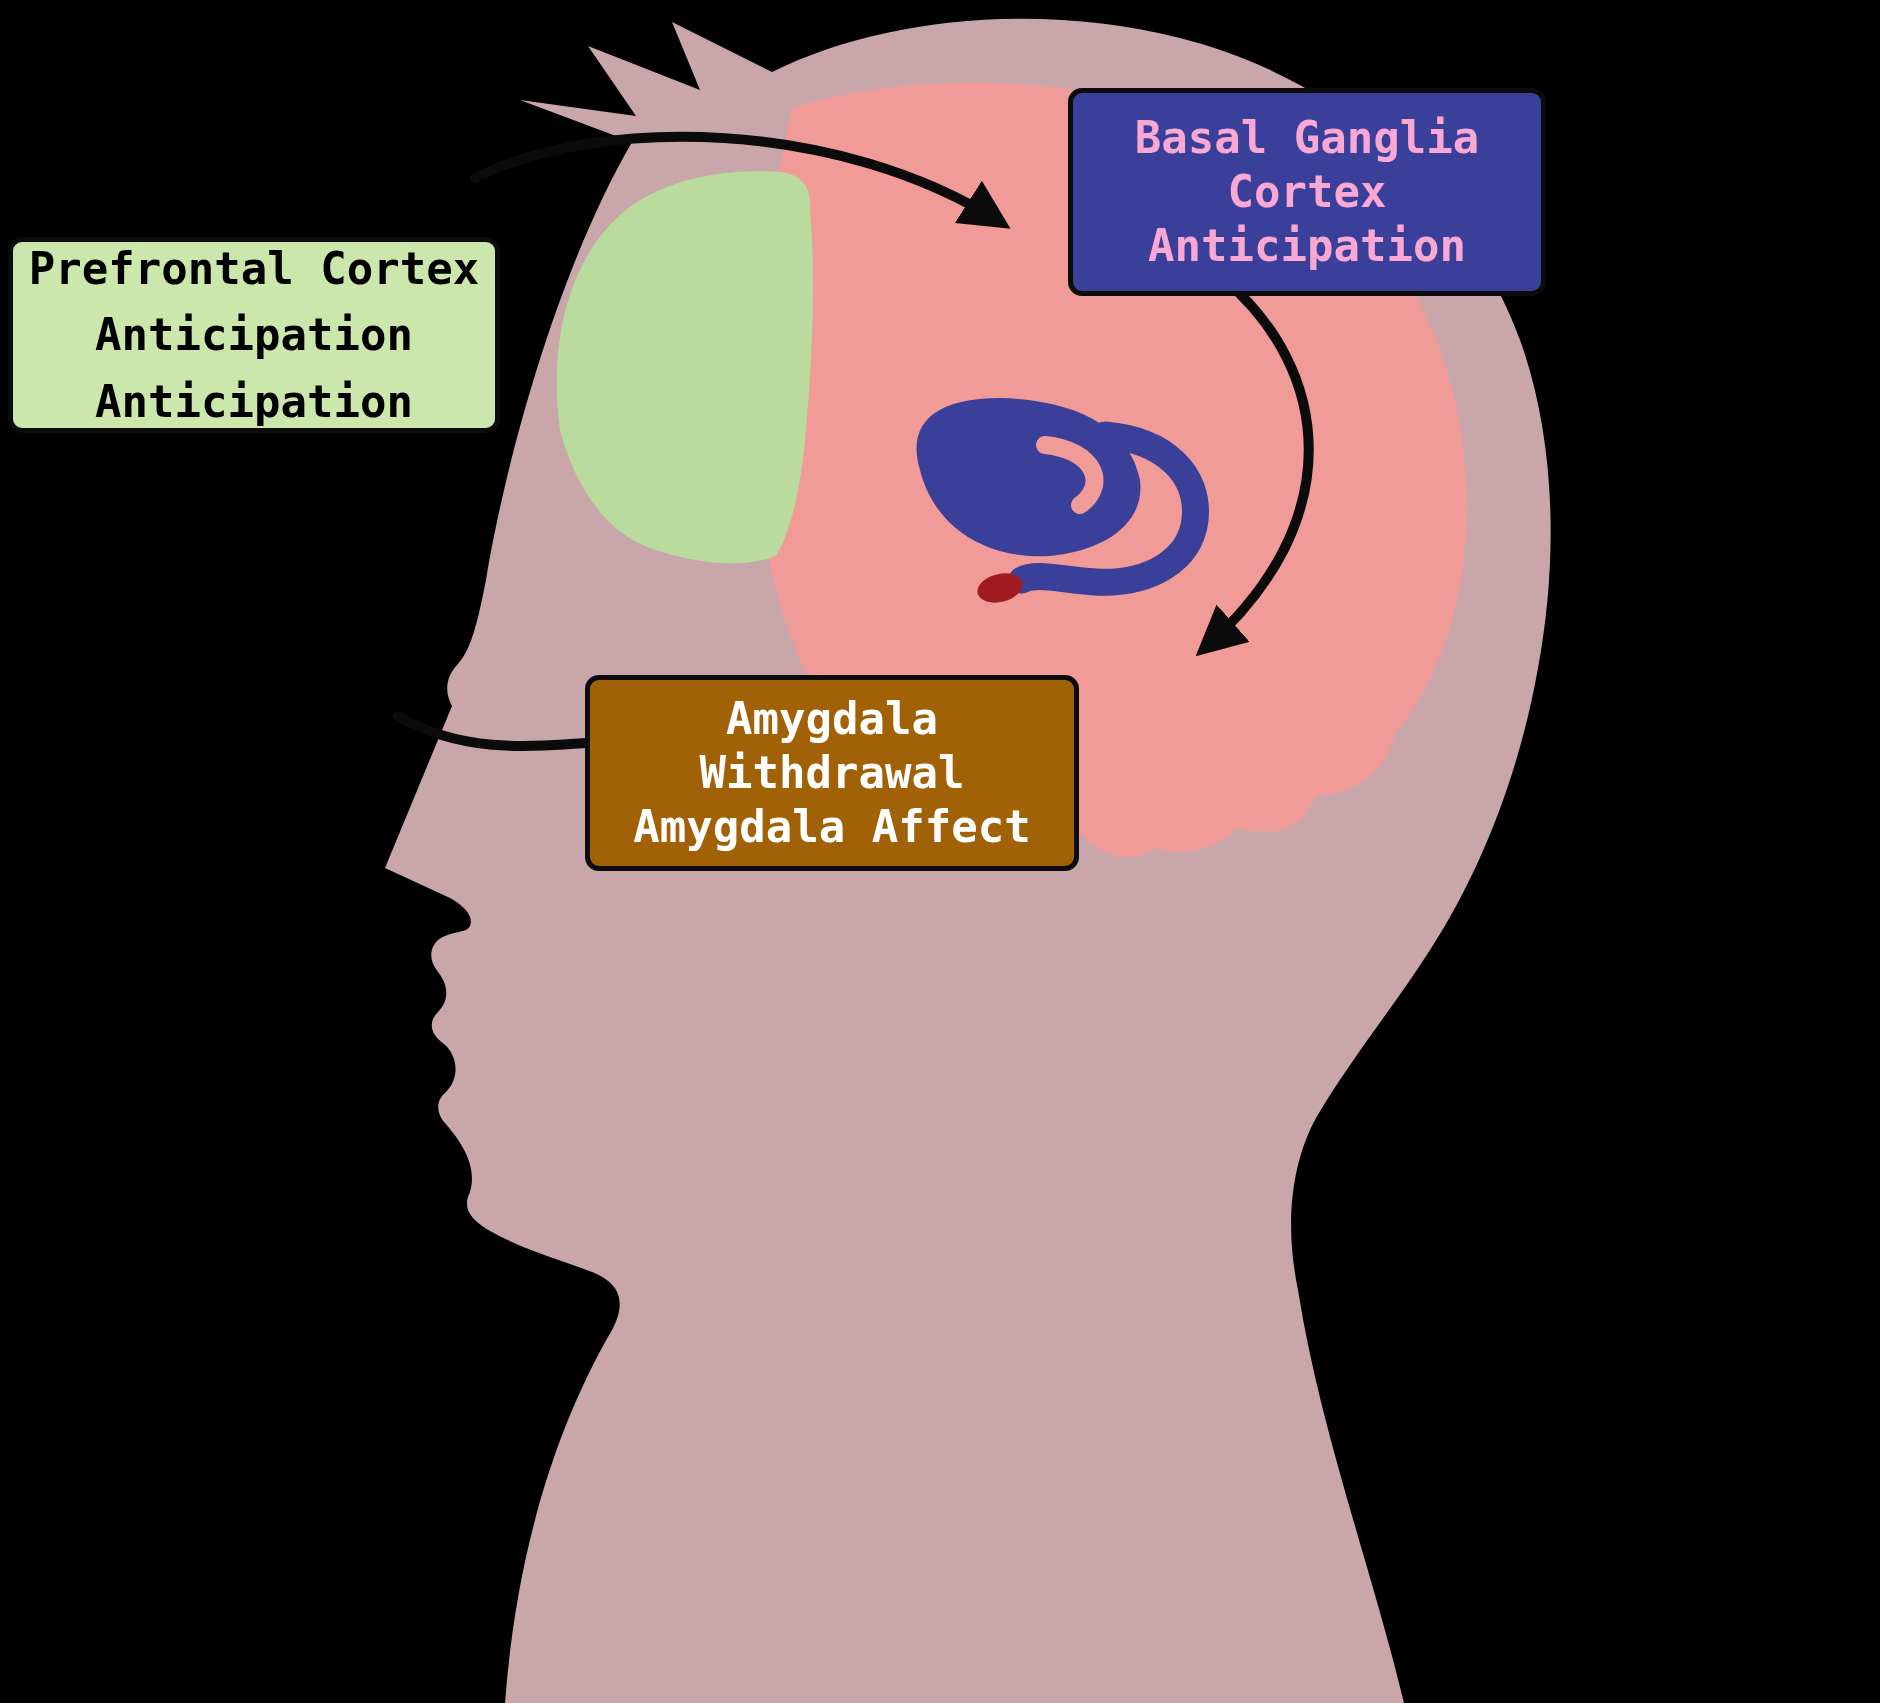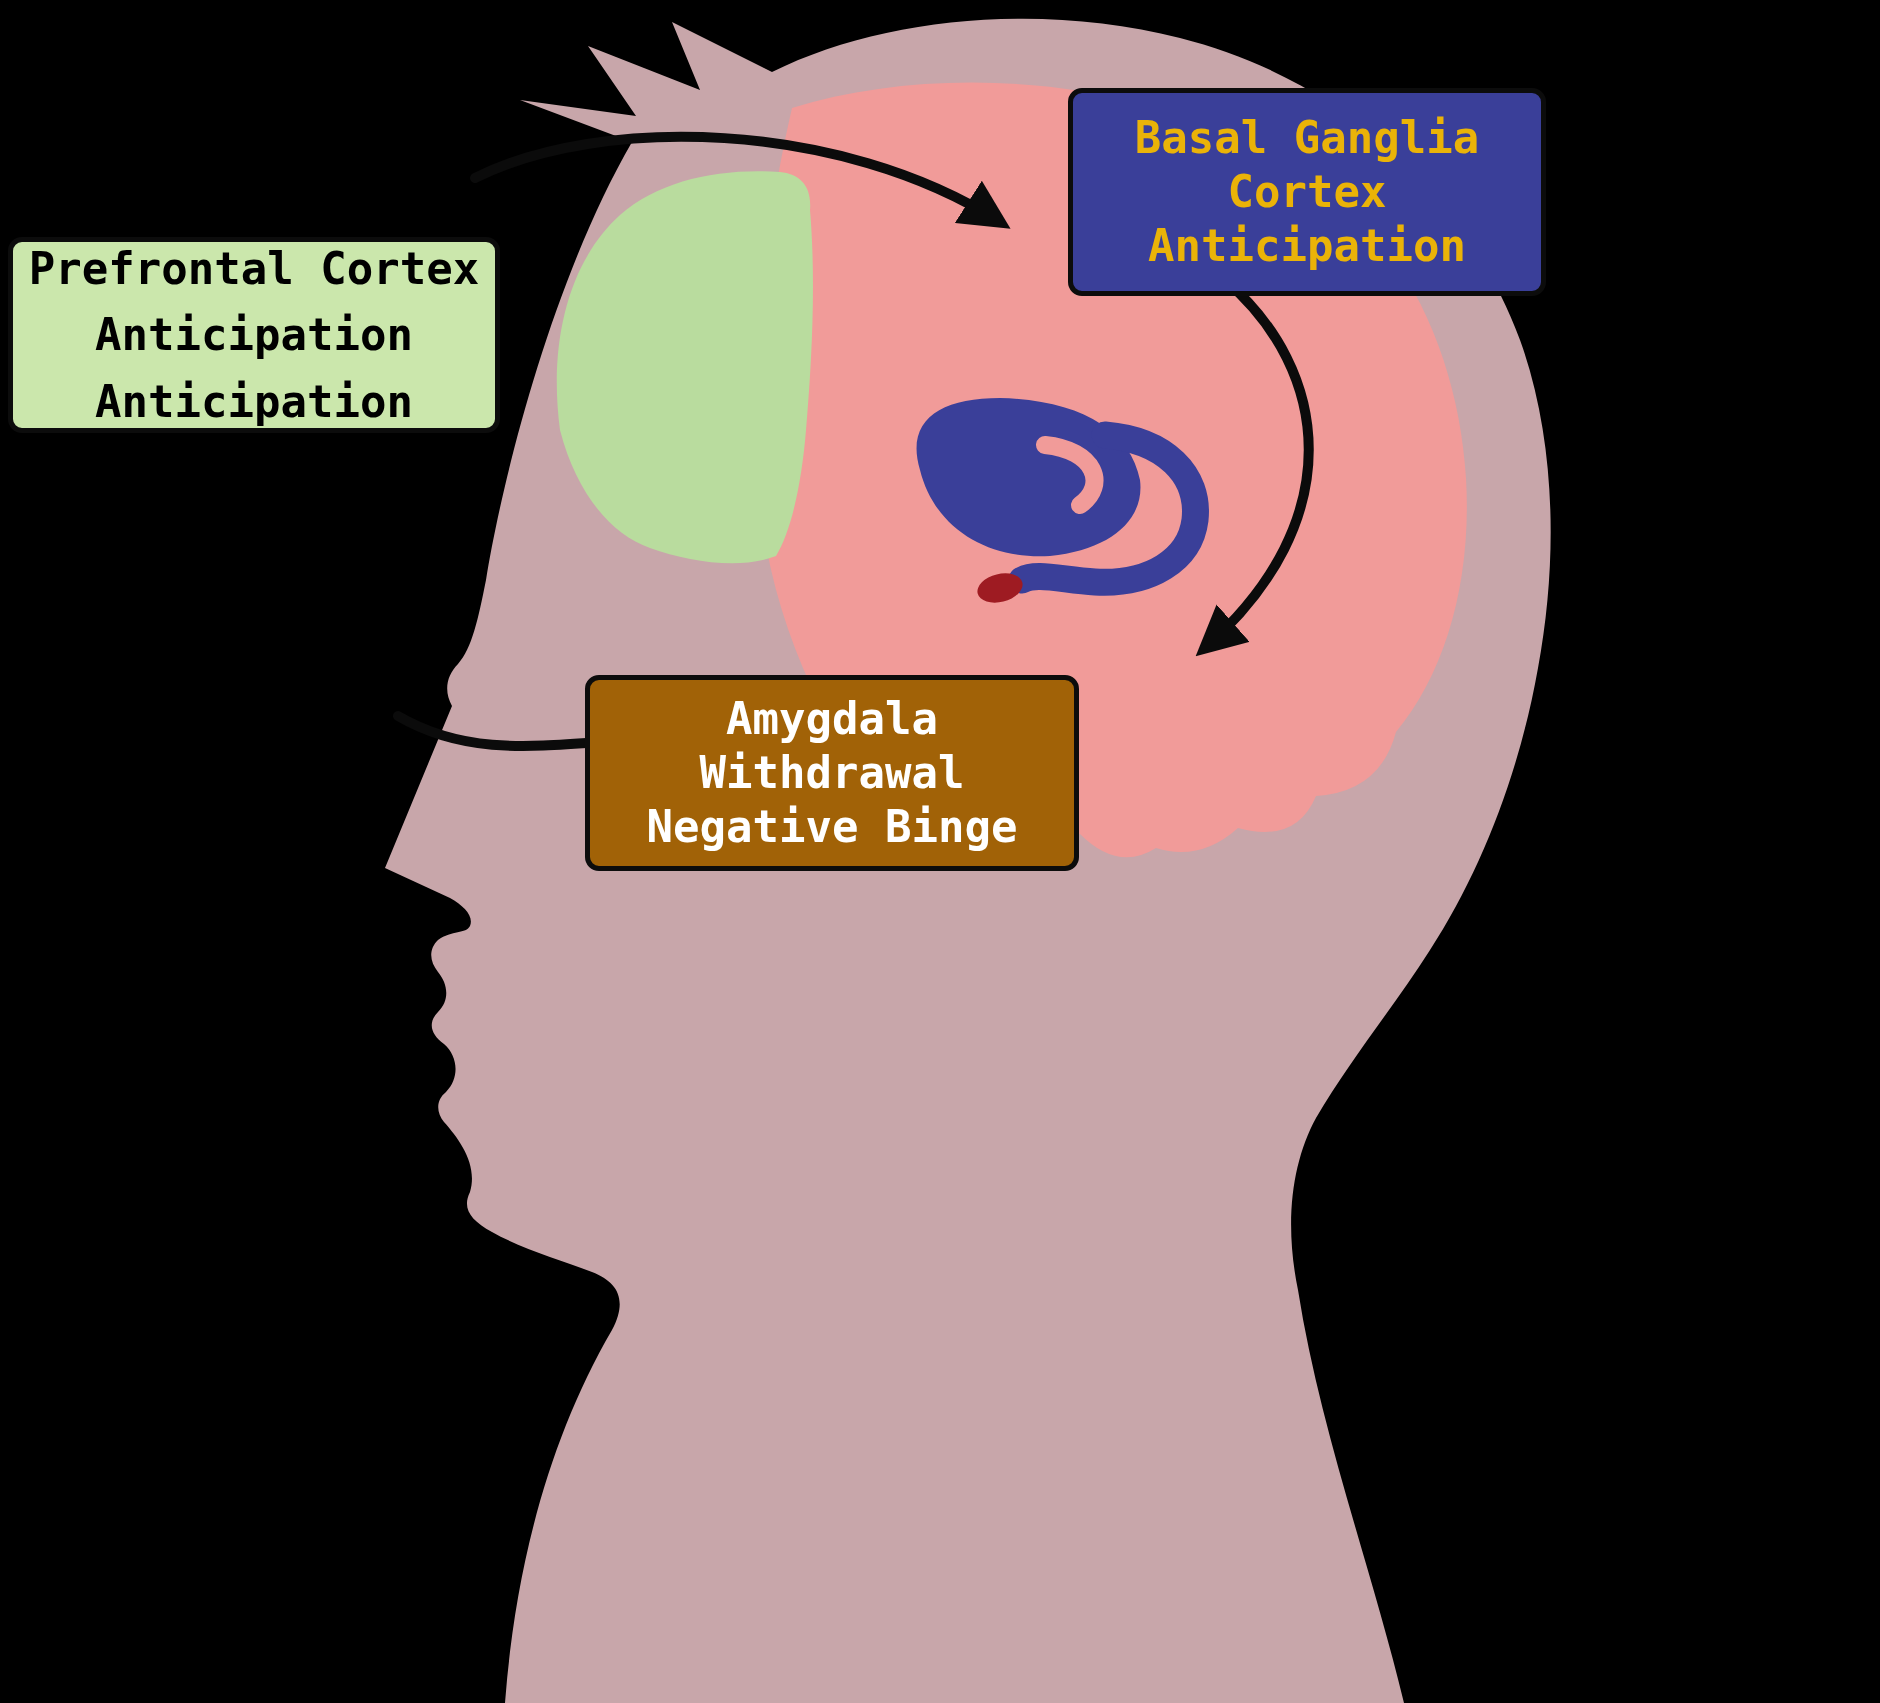--- a/index.html
+++ b/index.html
@@ -130,25 +130,25 @@
 
     <path fill="none" stroke-width="10" stroke-linecap="round" d="M 398 716 C 460 752, 520 748, 600 742" stroke="#0b0b0b"></path>
   </svg>
 
   <div class="label-box" style="left: 8px; top: 237px; width: 492px; height: 196px; background-color: rgb(203, 231, 172); color: rgb(0, 0, 0); gap: 13px;">
     <span>Prefrontal Cortex</span>
     <span>Anticipation</span>
     <span>Anticipation</span>
   </div>
 
-  <div class="label-box" style="left: 1068px; top: 88px; width: 478px; height: 208px; background-color: rgb(58, 63, 153); color: #eab308;">
+  <div class="label-box" style="left: 1068px; top: 88px; width: 478px; height: 208px; background-color: rgb(58, 63, 153); color: #f9a8d4;">
     <span>Basal Ganglia</span>
     <span>Cortex</span>
     <span>Anticipation</span>
   </div>
 
   <div class="label-box" style="left: 585px; top: 675px; width: 494px; height: 196px; background-color: #a16207; color: rgb(255, 255, 255);">
     <span>Amygdala</span>
     <span>Withdrawal</span>
-    <span>Negative Binge</span>
+    <span>Amygdala Affect</span>
   </div>
 
 </div>
 
 </body></html>

